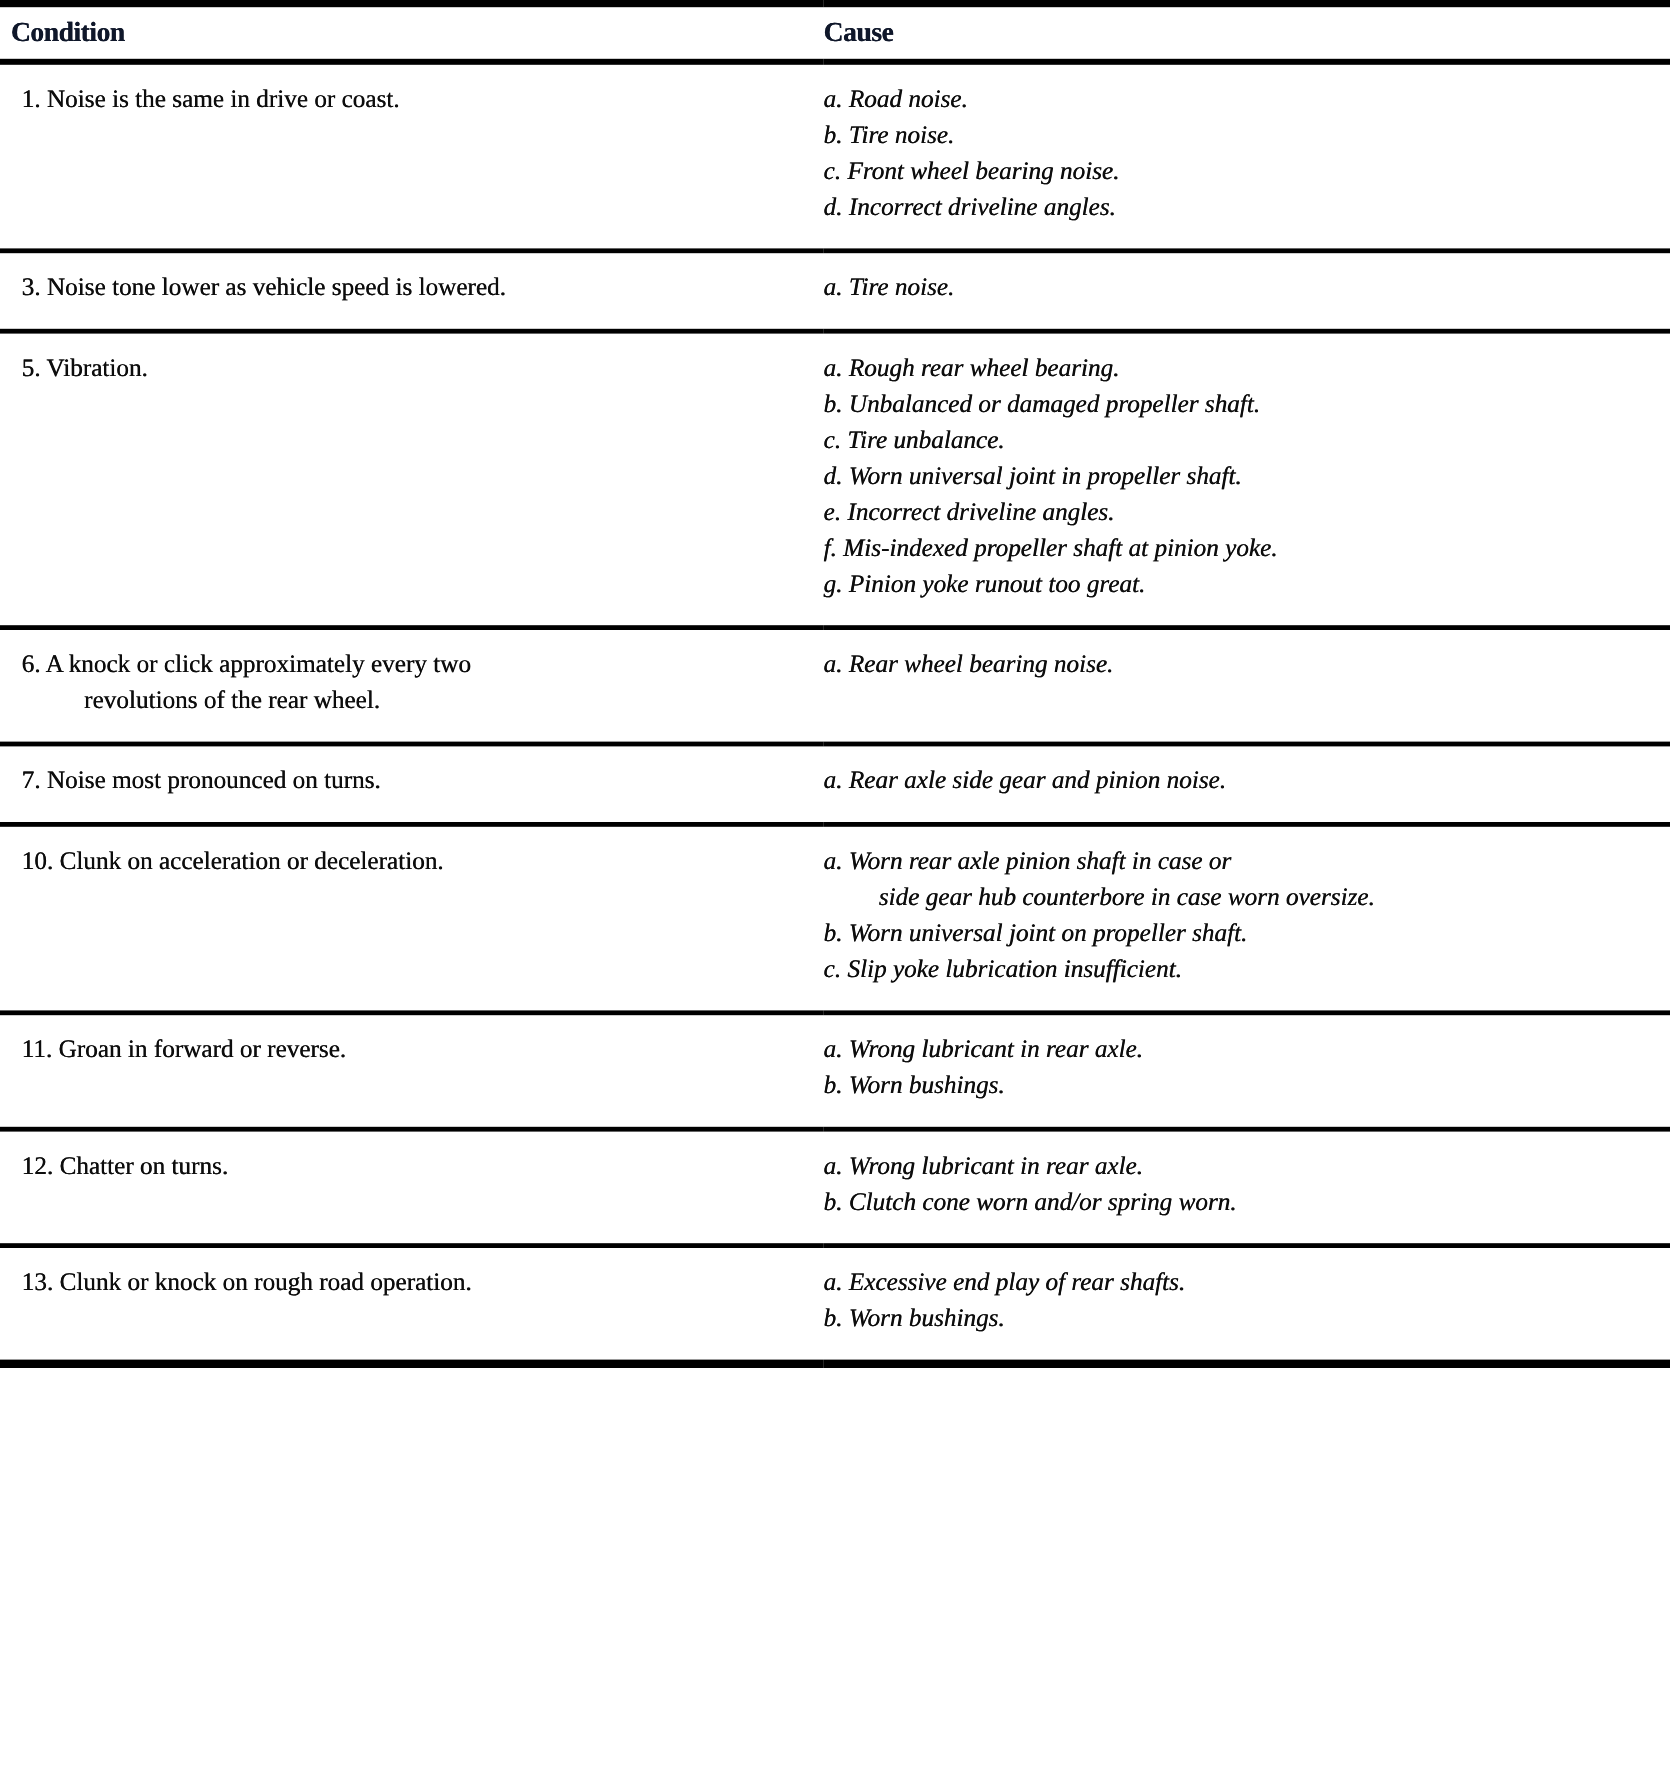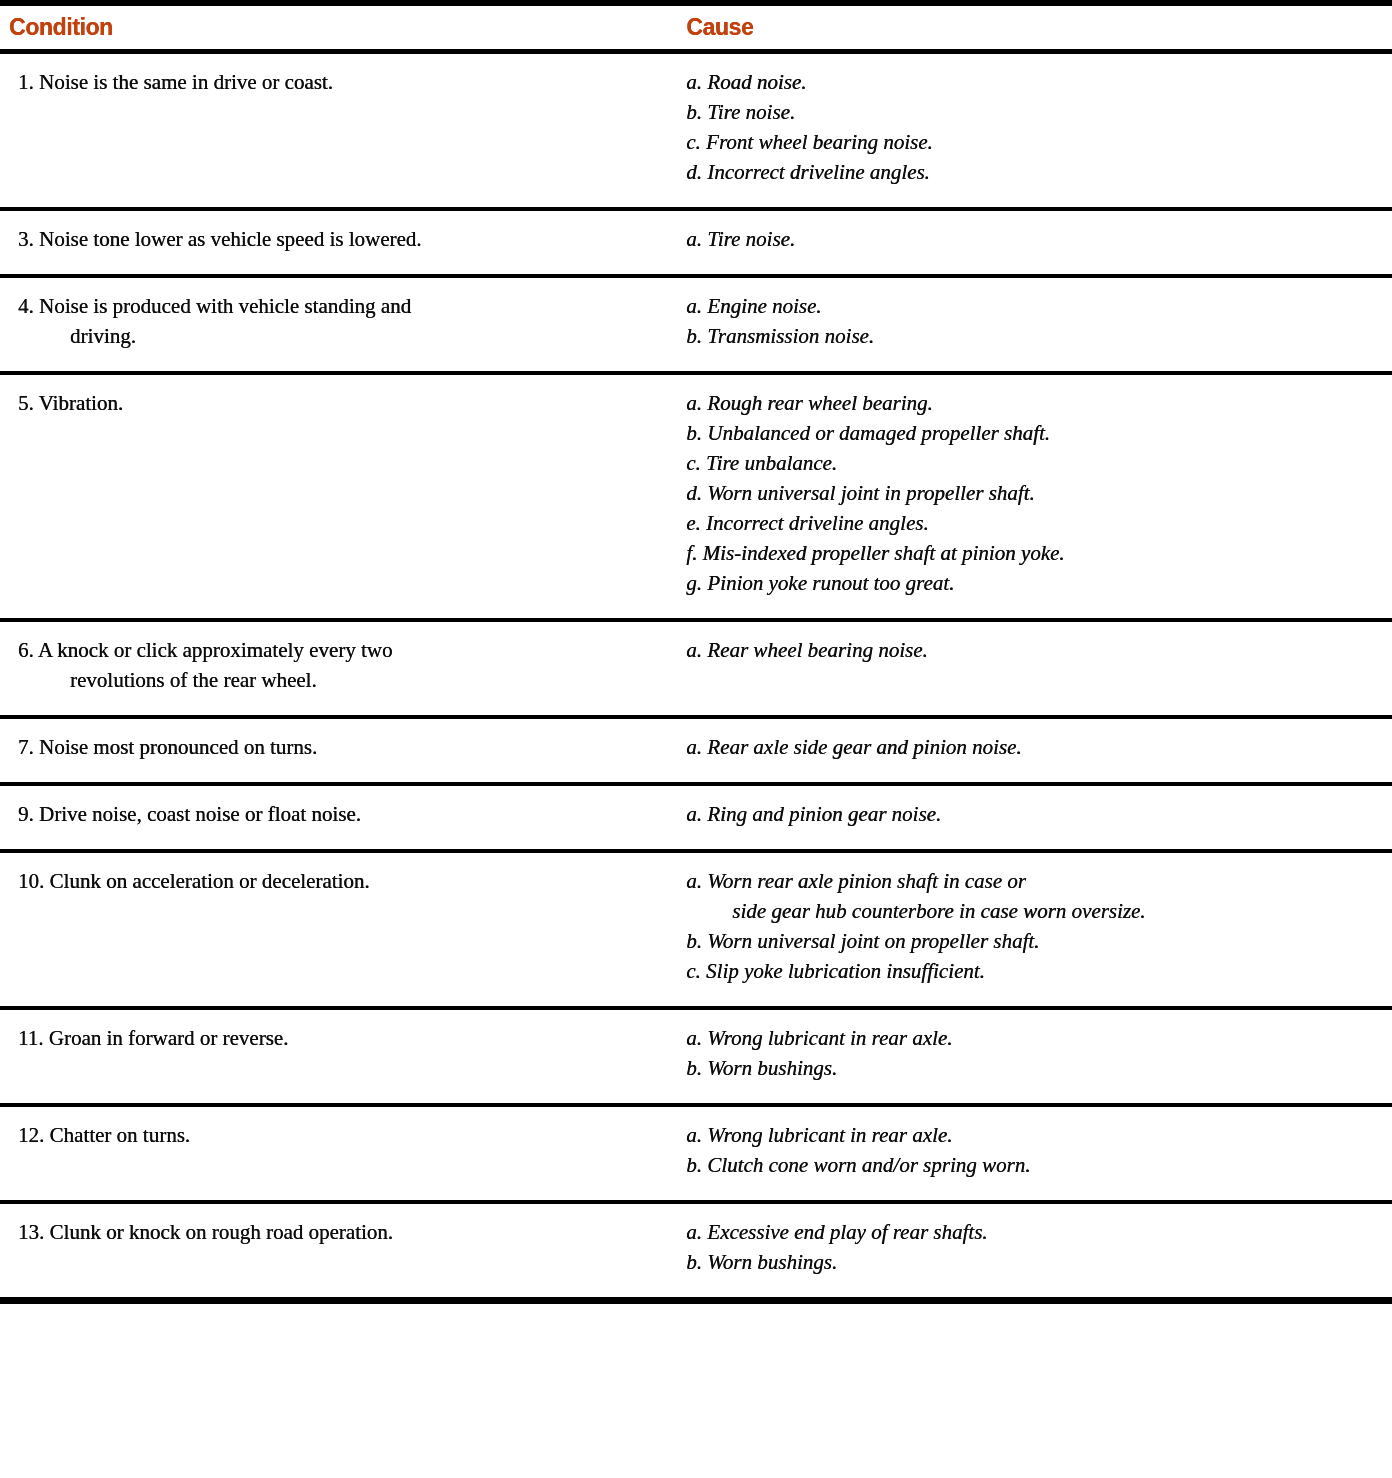--- a/index.html
+++ b/index.html
@@ -20,29 +20,29 @@
     border-collapse: collapse;
     border-top: 6px solid #000;
     border-bottom: 7px solid #000;
     background: #fff;
   }
 
   col.col-condition { width: 49.3%; }
   col.col-cause     { width: 50.7%; }
 
   th {
-    font-family: Liberation Sans, sans-serif;
+    font-family: Liberation Serif, serif;
     font-weight: bold;
     letter-spacing: -0.4px;
     font-size: 23px;
     line-height: 26px;
     text-align: left;
     padding: 8px 0 9px 0;
     border-bottom: 5px solid #000;
-    color: #c2410c;
+    color: #0f172a;
   }
   th.th-condition { padding-left: 9px; }
 
   td {
     vertical-align: top;
     font-size: 21px;
     line-height: 30px;
     padding: 13px 0 20px 0;
     border-bottom: 4px solid #000;
   }
@@ -98,30 +98,20 @@
       <tr>
         <td>
           <div class="cond">3. Noise tone lower as vehicle speed is lowered.</div>
         </td>
         <td>
           <div class="cause-item">a. Tire noise.</div>
         </td>
       </tr>
       <tr>
         <td>
-          <div class="cond">4. Noise is produced with vehicle standing and
-driving.</div>
-        </td>
-        <td>
-          <div class="cause-item">a. Engine noise.</div>
-          <div class="cause-item">b. Transmission noise.</div>
-        </td>
-      </tr>
-      <tr>
-        <td>
           <div class="cond">5. Vibration.</div>
         </td>
         <td>
           <div class="cause-item">a. Rough rear wheel bearing.</div>
           <div class="cause-item">b. Unbalanced or damaged propeller shaft.</div>
           <div class="cause-item">c. Tire unbalance.</div>
           <div class="cause-item">d. Worn universal joint in propeller shaft.</div>
           <div class="cause-item">e. Incorrect driveline angles.</div>
           <div class="cause-item">f. Mis-indexed propeller shaft at pinion yoke.</div>
           <div class="cause-item">g. Pinion yoke runout too great.</div>
@@ -135,28 +125,20 @@
         <td>
           <div class="cause-item">a. Rear wheel bearing noise.</div>
         </td>
       </tr>
       <tr>
         <td>
           <div class="cond">7. Noise most pronounced on turns.</div>
         </td>
         <td>
           <div class="cause-item">a. Rear axle side gear and pinion noise.</div>
-        </td>
-      </tr>
-      <tr>
-        <td>
-          <div class="cond">9. Drive noise, coast noise or float noise.</div>
-        </td>
-        <td>
-          <div class="cause-item">a. Ring and pinion gear noise.</div>
         </td>
       </tr>
       <tr>
         <td>
           <div class="cond">10. Clunk on acceleration or deceleration.</div>
         </td>
         <td>
           <div class="cause-item">a. Worn rear axle pinion shaft in case or
 side gear hub counterbore in case worn oversize.</div>
           <div class="cause-item">b. Worn universal joint on propeller shaft.</div>

